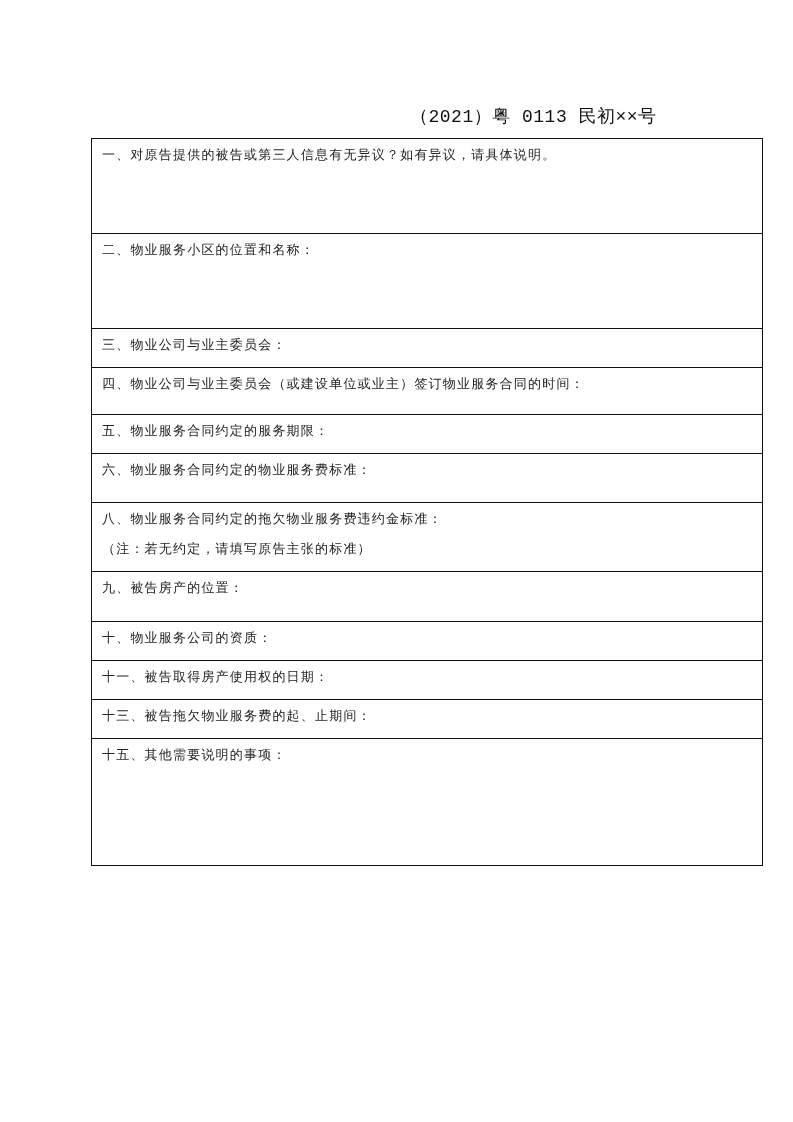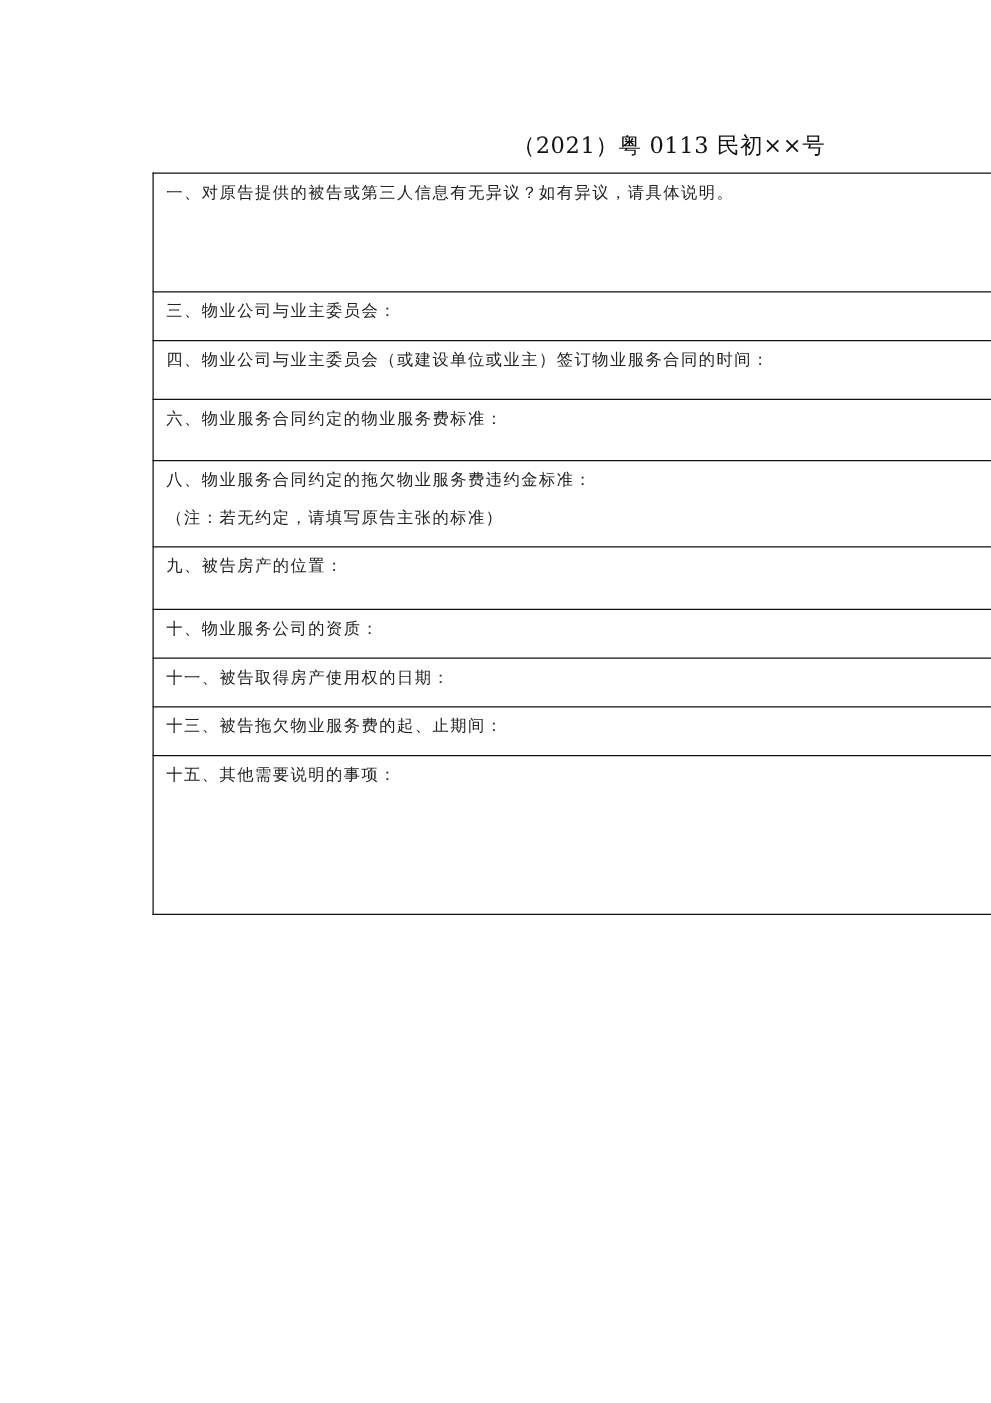--- a/index.html
+++ b/index.html
@@ -17,29 +17,29 @@
     }
     .case-number {
       position: absolute;
       top: 104px;
       left: 410px;
       width: 270px;
       font-size: 18px;
       letter-spacing: 0.5px;
       white-space: nowrap;
       color: #111;
+      font-family: Liberation Mono, monospace;
     }
     .form-table {
       position: absolute;
       left: 91px;
       top: 138px;
       width: 672px;
       border-collapse: collapse;
       table-layout: fixed;
-      margin-left: 31px;
     }
     .form-table td {
       border: 1.5px solid #111;
       padding: 0;
       vertical-align: top;
     }
     .cell-inner {
       padding: 7px 10px 0 10px;
       font-size: 13px;
       line-height: 30px;
@@ -63,30 +63,44 @@
 <table class="form-table">
   <tbody>
     <tr>
       <td style="height:94px">
         <div class="cell-inner">
           <span class="line">一、对原告提供的被告或第三人信息有无异议？如有异议，请具体说明。</span>
         </div>
       </td>
     </tr>
     <tr>
+      <td style="height:94px">
+        <div class="cell-inner">
+          <span class="line">二、物业服务小区的位置和名称：</span>
+        </div>
+      </td>
+    </tr>
+    <tr>
       <td style="height:32px">
         <div class="cell-inner">
           <span class="line">三、物业公司与业主委员会：</span>
         </div>
       </td>
     </tr>
     <tr>
       <td style="height:46px">
         <div class="cell-inner">
           <span class="line">四、物业公司与业主委员会（或建设单位或业主）签订物业服务合同的时间：</span>
+        </div>
+      </td>
+    </tr>
+    <tr>
+      <td style="height:38px">
+        <div class="cell-inner">
+          <span class="line">五、物业服务合同约定的服务期限：</span>
         </div>
       </td>
     </tr>
     <tr>
       <td style="height:48px">
         <div class="cell-inner">
           <span class="line">六、物业服务合同约定的物业服务费标准：</span>
         </div>
       </td>
     </tr>

